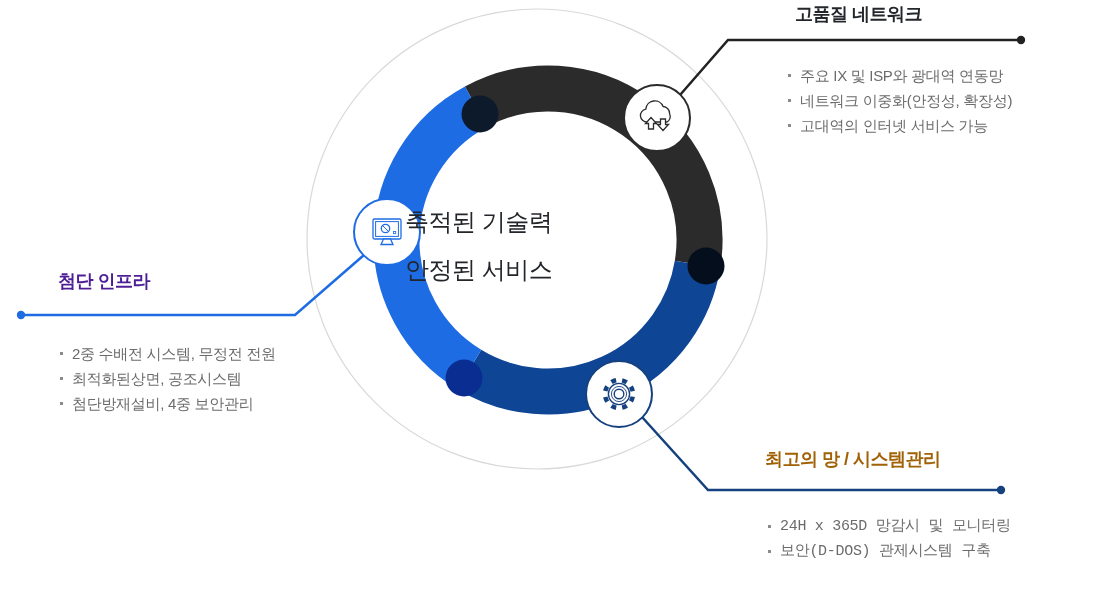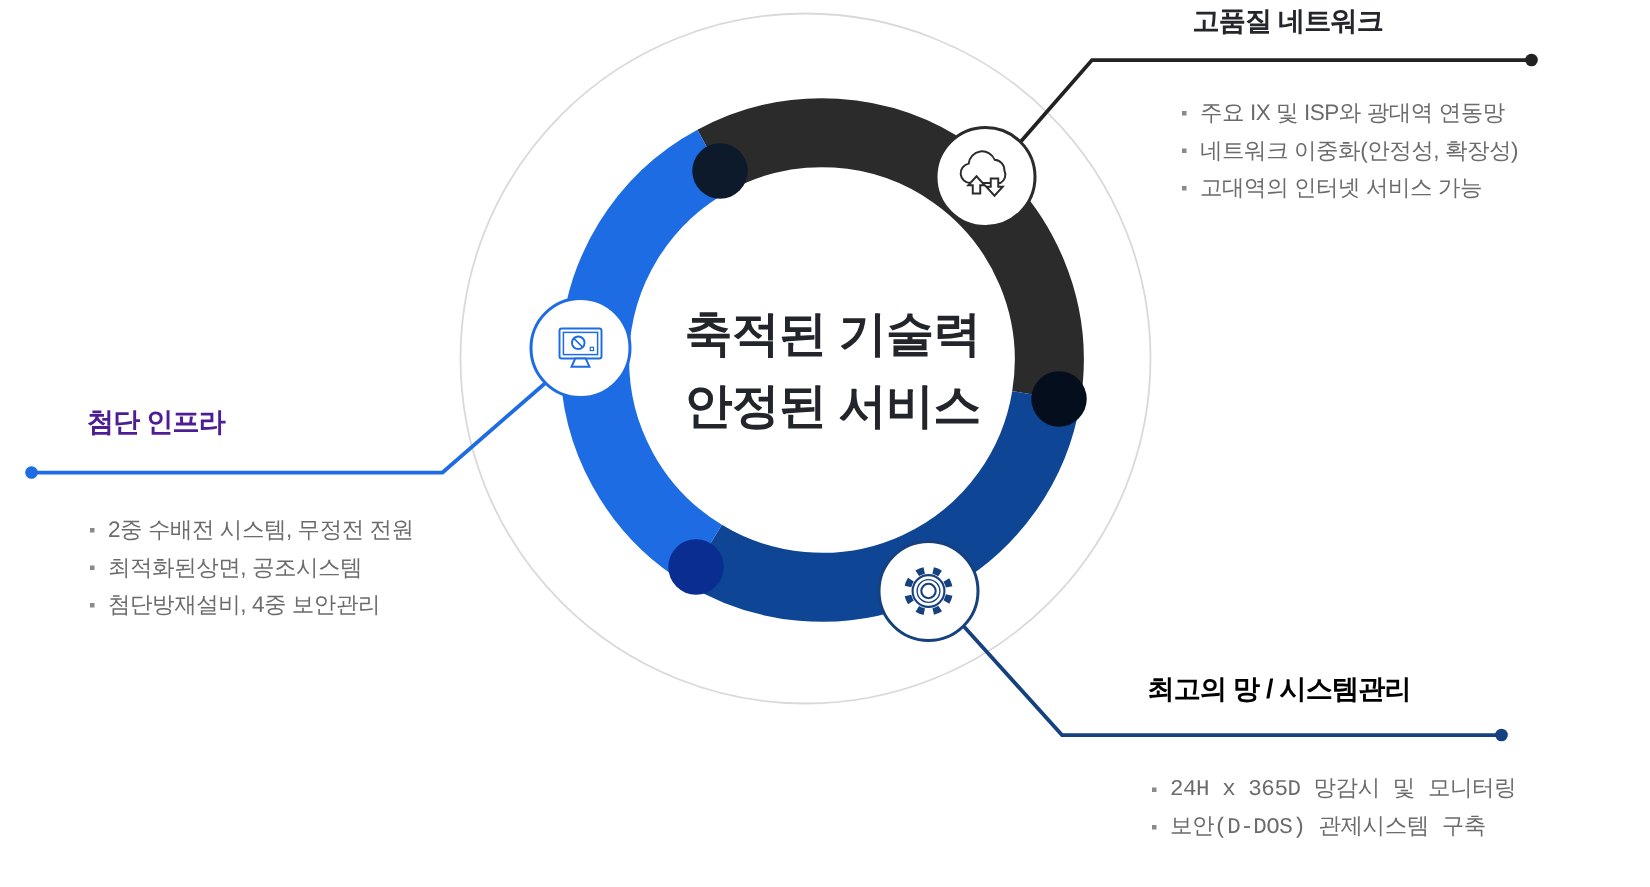--- a/index.html
+++ b/index.html
@@ -6,35 +6,35 @@
   .stage{
     position:relative;width:1100px;height:591px;overflow:hidden;background:#ffffff;
     font-family:"Liberation Sans","DejaVu Sans",sans-serif;
   }
   .stage svg{position:absolute;left:0;top:0;}
   .section-title{
     position:absolute;font-size:18px;font-weight:700;letter-spacing:-0.5px;white-space:nowrap;
   }
   .title-network{left:795px;top:2px;color:#23262b;}
   .title-infra{left:58px;top:269px;color:#4c1d95;}
-  .title-mgmt{left:765px;top:447px;color:#000000;text-align:right;}
+  .title-mgmt{left:765px;top:447px;color:#a16207;text-align:right;}
   ul.bullets{
     position:absolute;margin:0;padding:0;list-style:none;
     font-size:15px;color:#6b6b6b;line-height:25px;letter-spacing:-0.3px;white-space:nowrap;
   }
   ul.bullets li{display:flex;text-align:center;}
   ul.bullets li::before{
     content:"";flex:none;width:3px;height:3px;background:#8a8a8a;margin:11px 9px 0 0;
   }
   .list-network{left:788px;top:63px;}
   .list-infra{left:60px;top:341px;}
   .list-mgmt{left:768px;top:514px;font-family:Liberation Mono, monospace;}
   .center-text{
-    position:absolute;left:405px;top:198px;width:300px;text-align:center;
-    font-size:32px;line-height:48px;font-weight:700;color:#22252a;letter-spacing:-0.5px;
+    position:absolute;left:405px;top:198px;width:300px;
+    font-size:24px;line-height:48px;font-weight:400;color:#22252a;letter-spacing:-0.5px;
   }
 </style>
 </head>
 <body>
 
 <div class="stage">
 
   <svg width="1100" height="591" viewBox="0 0 1100 591">
 
     <circle cx="537" cy="239" r="230" fill="none" stroke="#d9d9d9" stroke-width="1.2"></circle>

